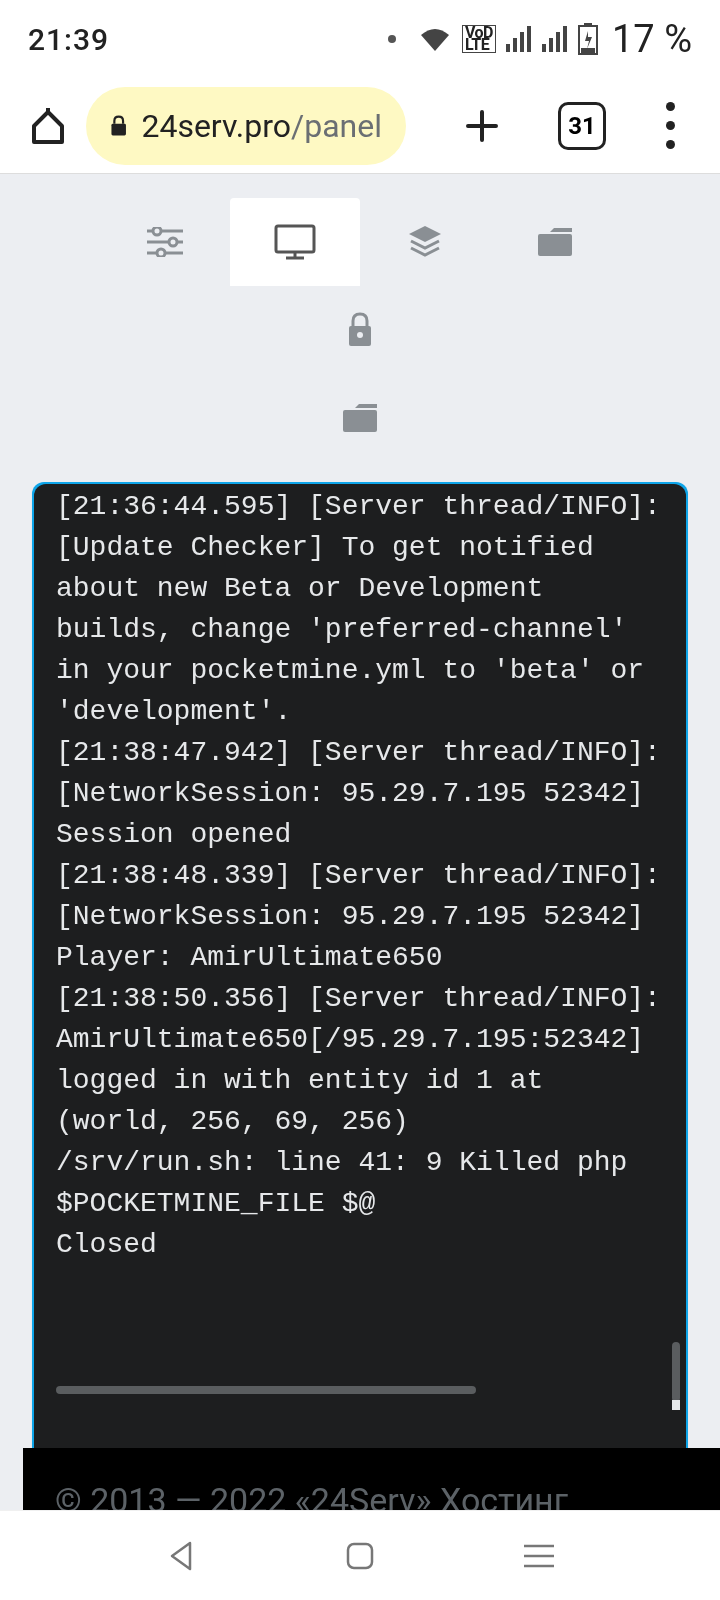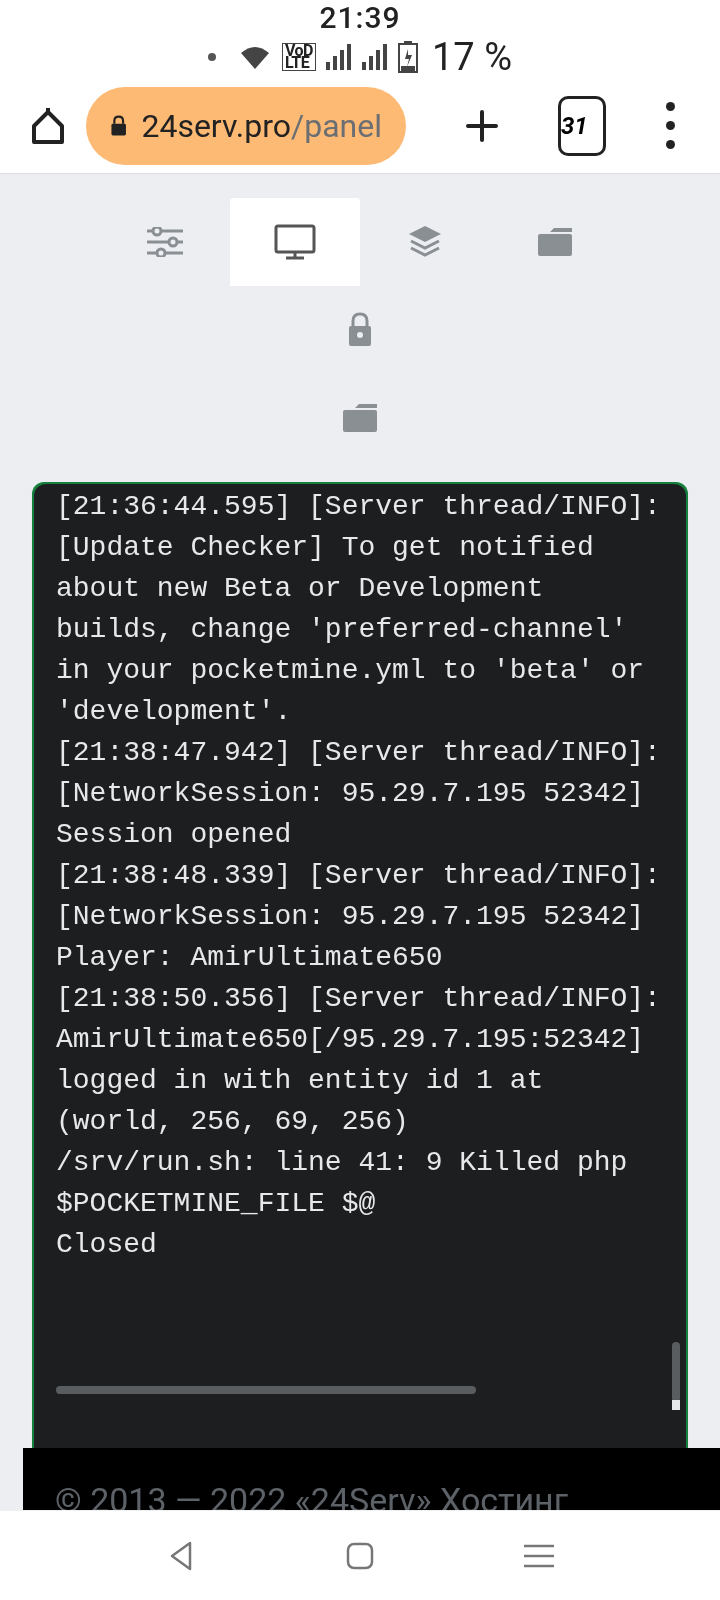--- a/index.html
+++ b/index.html
@@ -1,48 +1,48 @@
 <!DOCTYPE html>
 <html><head>
 <meta charset="utf-8">
 <style>
   * { margin: 0; padding: 0; box-sizing: border-box; }
   html, body { width: 720px; height: 1600px; background: #fff; font-family: -apple-system, Roboto, Arial, sans-serif; overflow: hidden; }
 
   
-  .status-bar { height: 78px; display: flex; align-items: center; justify-content: space-between; padding: 0 28px; font-size: 30px; color: #222; flex-direction: column; }
+  .status-bar { height: 78px; display: flex; align-items: center; justify-content: space-between; padding: 0 28px; font-size: 30px; color: #222; }
   .status-left { font-weight: 500; letter-spacing: 1px; }
   .status-right { display: flex; align-items: center; gap: 10px; }
   .status-right svg { display: block; }
   .status-dot { width: 8px; height: 8px; background: #555; border-radius: 50%; margin-right: 12px; }
   .battery-pct { font-size: 38px; margin-left: 4px; }
 
   
   .browser-bar { height: 95px; display: flex; align-items: center; padding: 0 18px 0 26px; gap: 16px; background: #fff; }
   .home-icon { width: 44px; height: 44px; display: flex; align-items: center; justify-content: center; }
-  .url-pill { flex: 0 0 auto; width: 320px; height: 78px; background: #fdba74; border-radius: 40px; display: flex; align-items: center; padding: 0 24px; gap: 14px; text-align: center; }
+  .url-pill { flex: 0 0 auto; width: 320px; height: 78px; background: #fef9c3; border-radius: 40px; display: flex; align-items: center; padding: 0 24px; gap: 14px; text-align: center; }
   .url-text { font-size: 32px; color: #222; white-space: nowrap; }
   .url-text .url-path { color: #6b6f73; }
   .plus-btn { width: 60px; height: 60px; display: flex; align-items: center; justify-content: center; margin-left: 30px; }
-  .tabs-btn { width: 48px; height: 60px; border: 3px solid #222; border-radius: 10px; display: flex; align-items: center; justify-content: flex-start; font-size: 24px; font-weight: 700; margin-left: 30px; font-style: italic; }
+  .tabs-btn { width: 48px; height: 48px; border: 3px solid #222; border-radius: 10px; display: flex; align-items: center; justify-content: center; font-size: 24px; font-weight: 700; margin-left: 30px; }
   .menu-btn { width: 40px; height: 60px; display: flex; flex-direction: column; align-items: center; justify-content: center; gap: 10px; margin-left: 28px; }
   .menu-dot { width: 9px; height: 9px; background: #222; border-radius: 50%; }
 
   
   .content { background: #eceef2; height: calc(1600px - 78px - 95px - 90px); position: relative; border-top: 1px solid #ddd; }
 
   
   .tab-bar { display: flex; flex-wrap: wrap; justify-content: center; padding: 24px 70px 12px; gap: 0; }
   .tab-item { width: 130px; height: 88px; display: flex; align-items: center; justify-content: center; color: #8a8f94; }
   .tab-item.active { background: #fff; color: #555; border-radius: 4px 4px 0 0; }
   .tab-item svg { display: block; }
   .tab-row2 { width: 100%; display: flex; justify-content: center; }
 
   
-  .console-wrap { margin: 8px 32px 0; background: #15803d; border-radius: 12px; padding: 2px; box-shadow: 0 1px 2px rgba(0,0,0,0.05); }
+  .console-wrap { margin: 8px 32px 0; background: #0ea5e9; border-radius: 12px; padding: 2px; box-shadow: 0 1px 2px rgba(0,0,0,0.05); }
   .console { background: #1d1e1f; border-radius: 12px; color: #e6e8ea; font-family: Menlo, Consolas, "Courier New", monospace; font-size: 28px; line-height: 41px; position: relative; height: 978px; overflow: hidden; }
   .console-log { padding: 10px 20px 0 22px; word-wrap: break-word; white-space: pre-wrap; height: 905px; overflow: hidden; position: relative; top: -8px; }
   .console-prompt { padding: 8px 22px 16px; display: flex; gap: 14px; align-items: baseline; }
   .prompt-prefix { color: #e6e8ea; }
   .prompt-input-text { color: #7a8086; }
   .hscroll { position: absolute; left: 22px; bottom: 68px; width: 420px; height: 8px; background: #5a5d5f; border-radius: 4px; }
   .vscroll { position: absolute; right: 6px; bottom: 60px; width: 8px; height: 60px; background: #5a5d5f; border-radius: 4px; }
   .vscroll-tick { position: absolute; right: 6px; bottom: 52px; width: 8px; height: 10px; background: #e6e8ea; }
 
   

